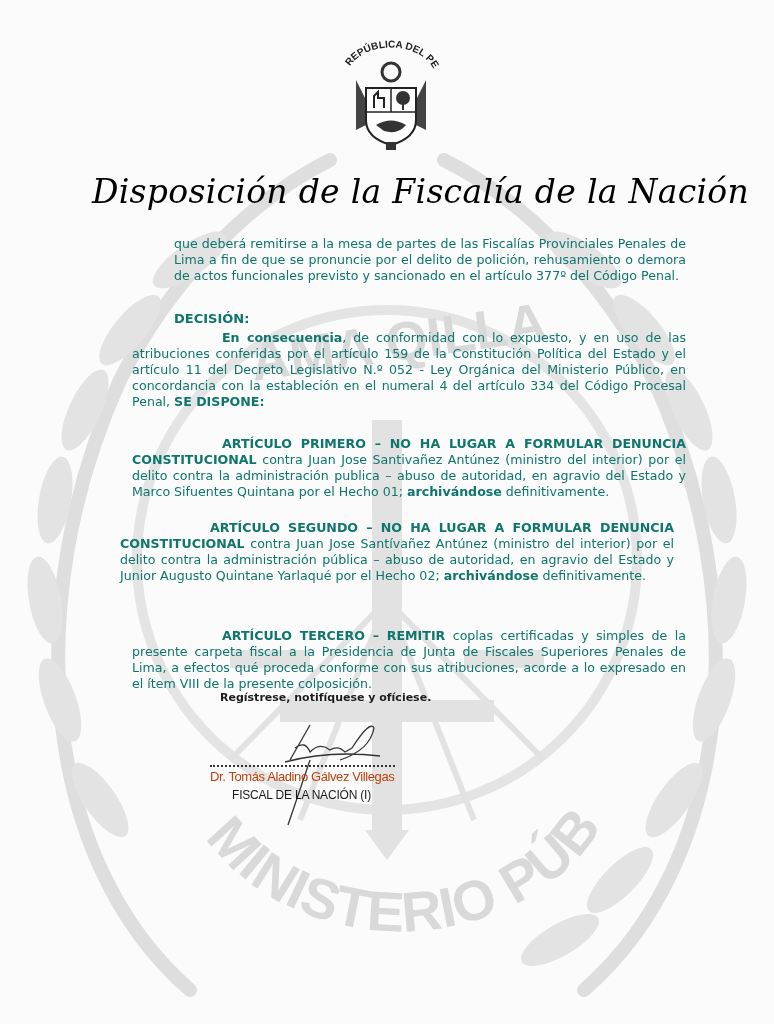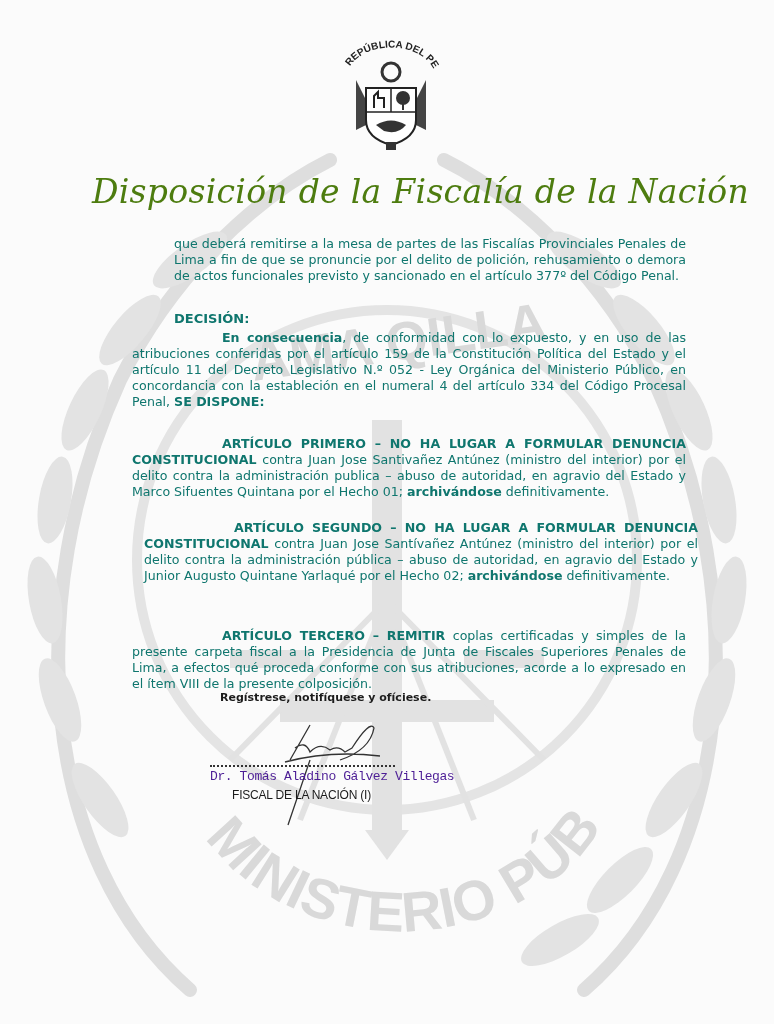--- a/index.html
+++ b/index.html
@@ -8,40 +8,40 @@
     background: #fbfbfb;
     font-family: "DejaVu Sans", sans-serif;
     color: #1c1c1c;
   }
   .watermark { position: absolute; left: 0; top: 0; width: 774px; height: 1024px; z-index: 0; }
   .wm-text { font-family: "Liberation Sans", sans-serif; font-weight: bold; fill: #d9d9d9; }
   .crest { position: absolute; left: 336px; top: 30px; width: 110px; height: 125px; z-index: 2; }
   .title {
     position: absolute; left: 92px; top: 172px; width: 600px;
     font-family: "DejaVu Serif", serif; font-style: italic;
-    font-size: 33px; color: #4d7c0f; letter-spacing: 0.3px; z-index: 2; white-space: nowrap;
+    font-size: 33px; color: #000000; letter-spacing: 0.3px; z-index: 2; white-space: nowrap;
   }
   .para {
     position: absolute; z-index: 2; font-size: 12.6px; line-height: 16px;
     text-align: justify; color: #0f766e;
   }
   .p-intro { left: 174px; top: 236px; width: 512px; }
   .p-decision-h { left: 174px; top: 311px; font-weight: bold; font-size: 13px; }
   .p-cons { left: 132px; top: 330px; width: 554px; }
   .p-a1 { left: 132px; top: 436px; width: 554px; }
-  .p-a2 { left: 144px; top: 520px; width: 554px; }
+  .p-a2 { left: 120px; top: 520px; width: 554px; }
   .p-a3 { left: 132px; top: 628px; width: 554px; }
   .indent { display: inline-block; width: 90px; }
   b { font-weight: bold; }
   .closing { position: absolute; left: 220px; top: 691px; font-size: 11px; font-weight: bold; z-index: 2; }
   .sig-area { position: absolute; left: 210px; top: 725px; width: 185px; height: 105px; z-index: 2; }
   .dots { position: absolute; left: 0; top: 40px; width: 185px; border-top: 2px dotted #333; }
   .sig-name {
-    position: absolute; left: 0; top: 44px; font-family: Liberation Mono, monospace;
-    font-size: 13px; letter-spacing: -0.4px; white-space: nowrap; color: #4c1d95;
+    position: absolute; left: 0; top: 44px; font-family: Liberation Sans, sans-serif;
+    font-size: 13px; letter-spacing: -0.4px; white-space: nowrap; color: #c2410c;
   }
   .sig-role {
     position: absolute; left: 22px; top: 63px; font-family: "Liberation Sans", sans-serif;
     font-size: 12px; letter-spacing: -0.2px; white-space: nowrap; color: #1b1b1b;
   }
   .sig-scribble { position: absolute; left: 60px; top: -5px; width: 120px; height: 110px; }
 </style>
 </head>
 <body>
 

